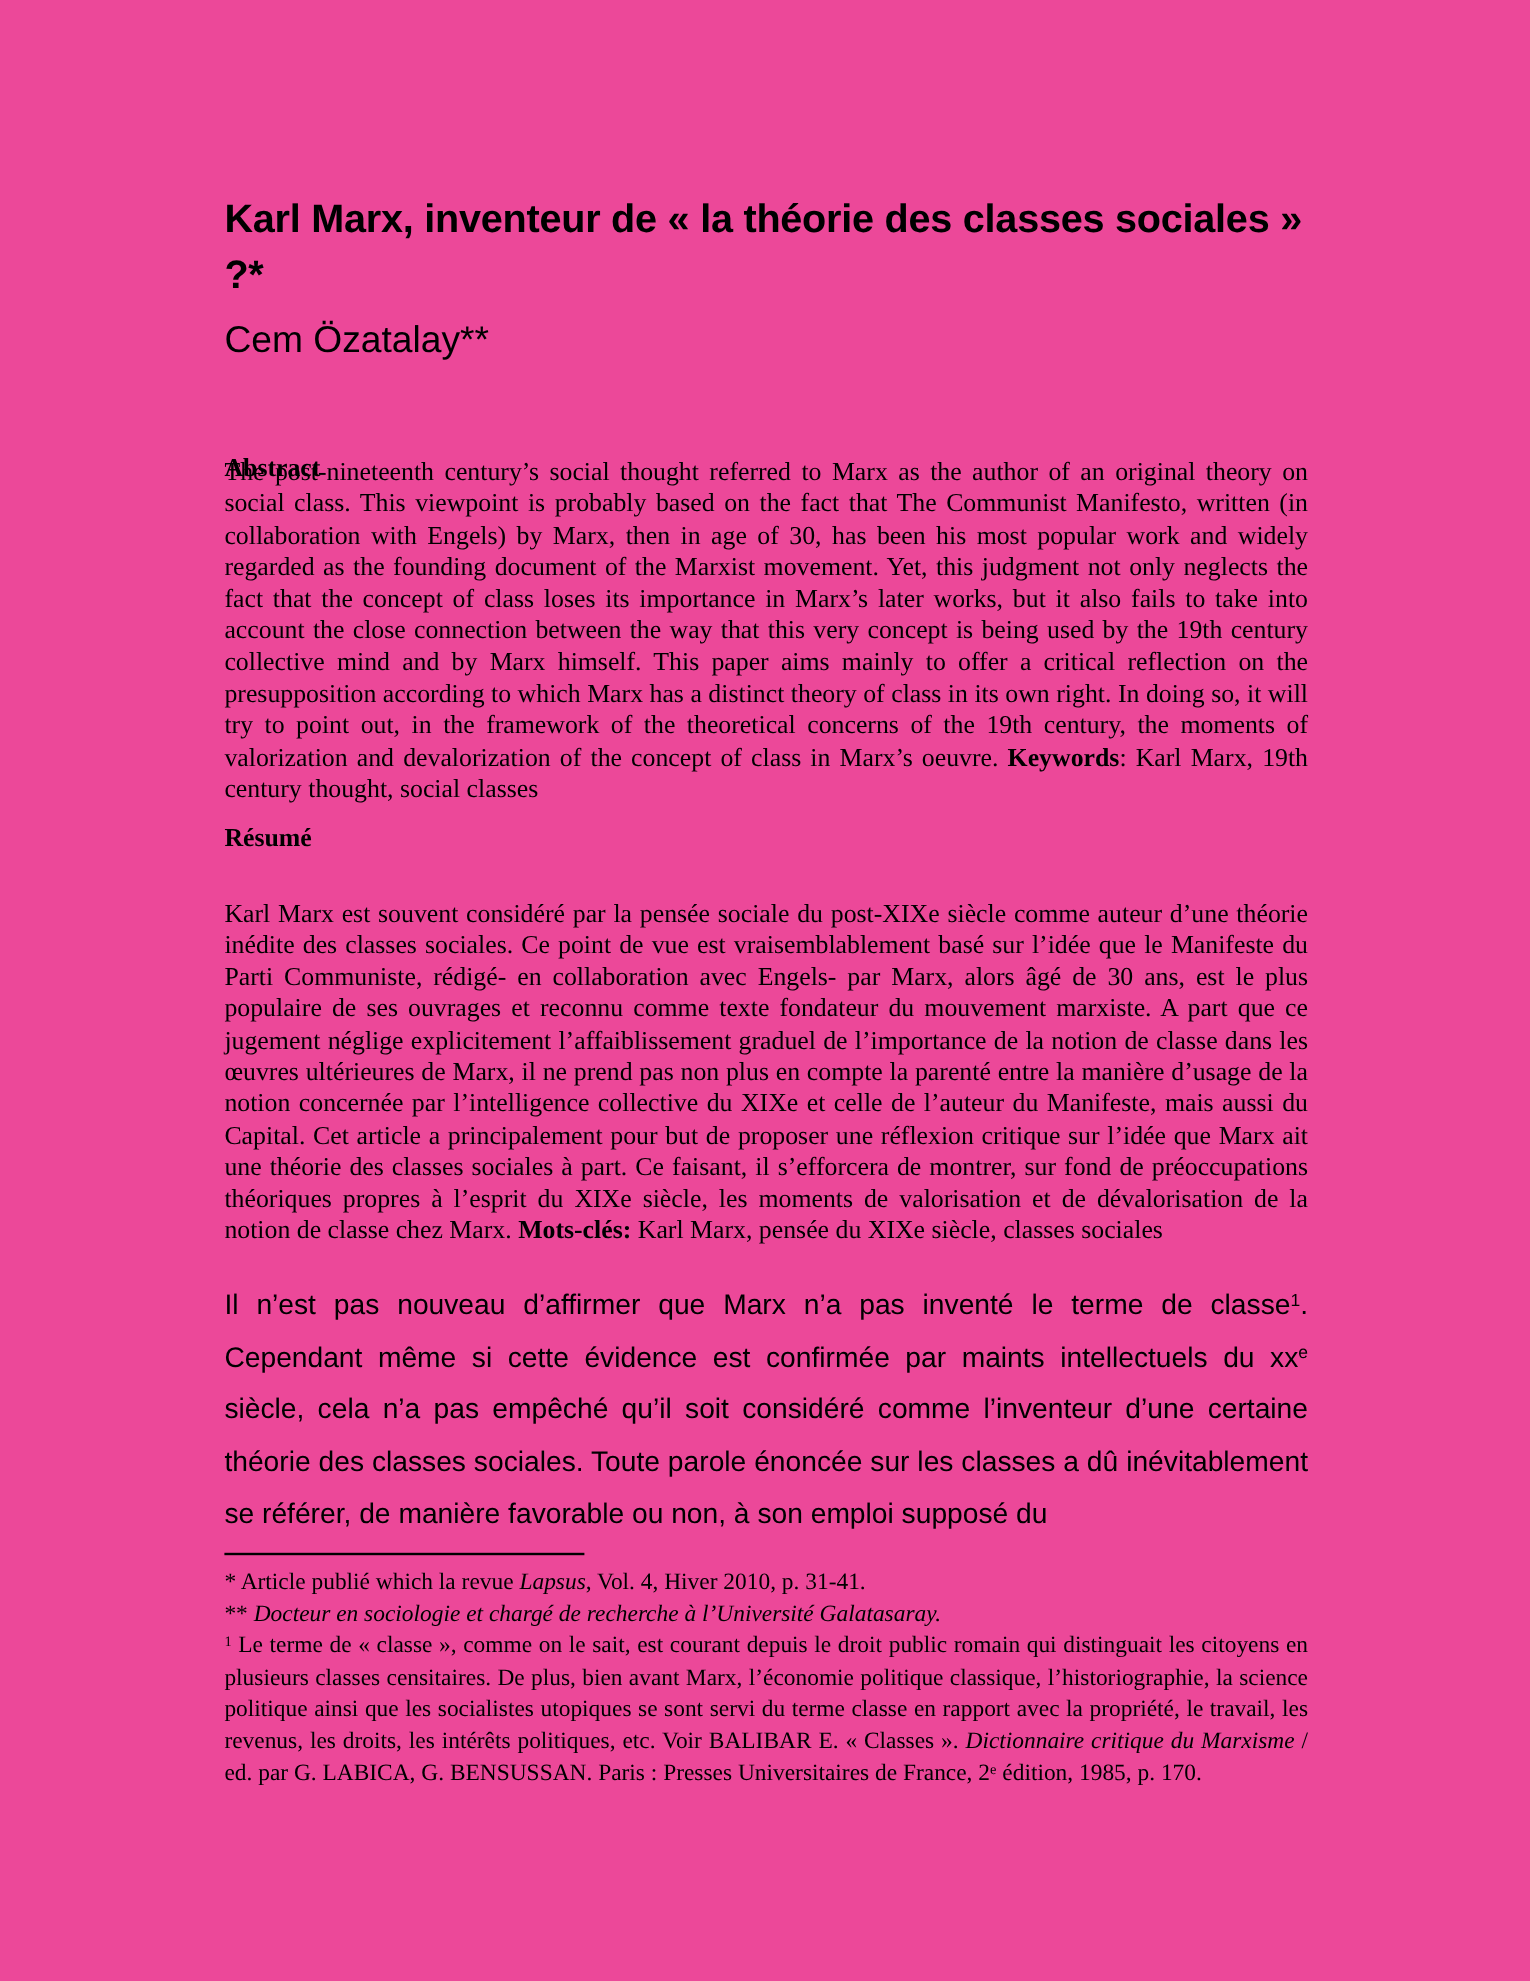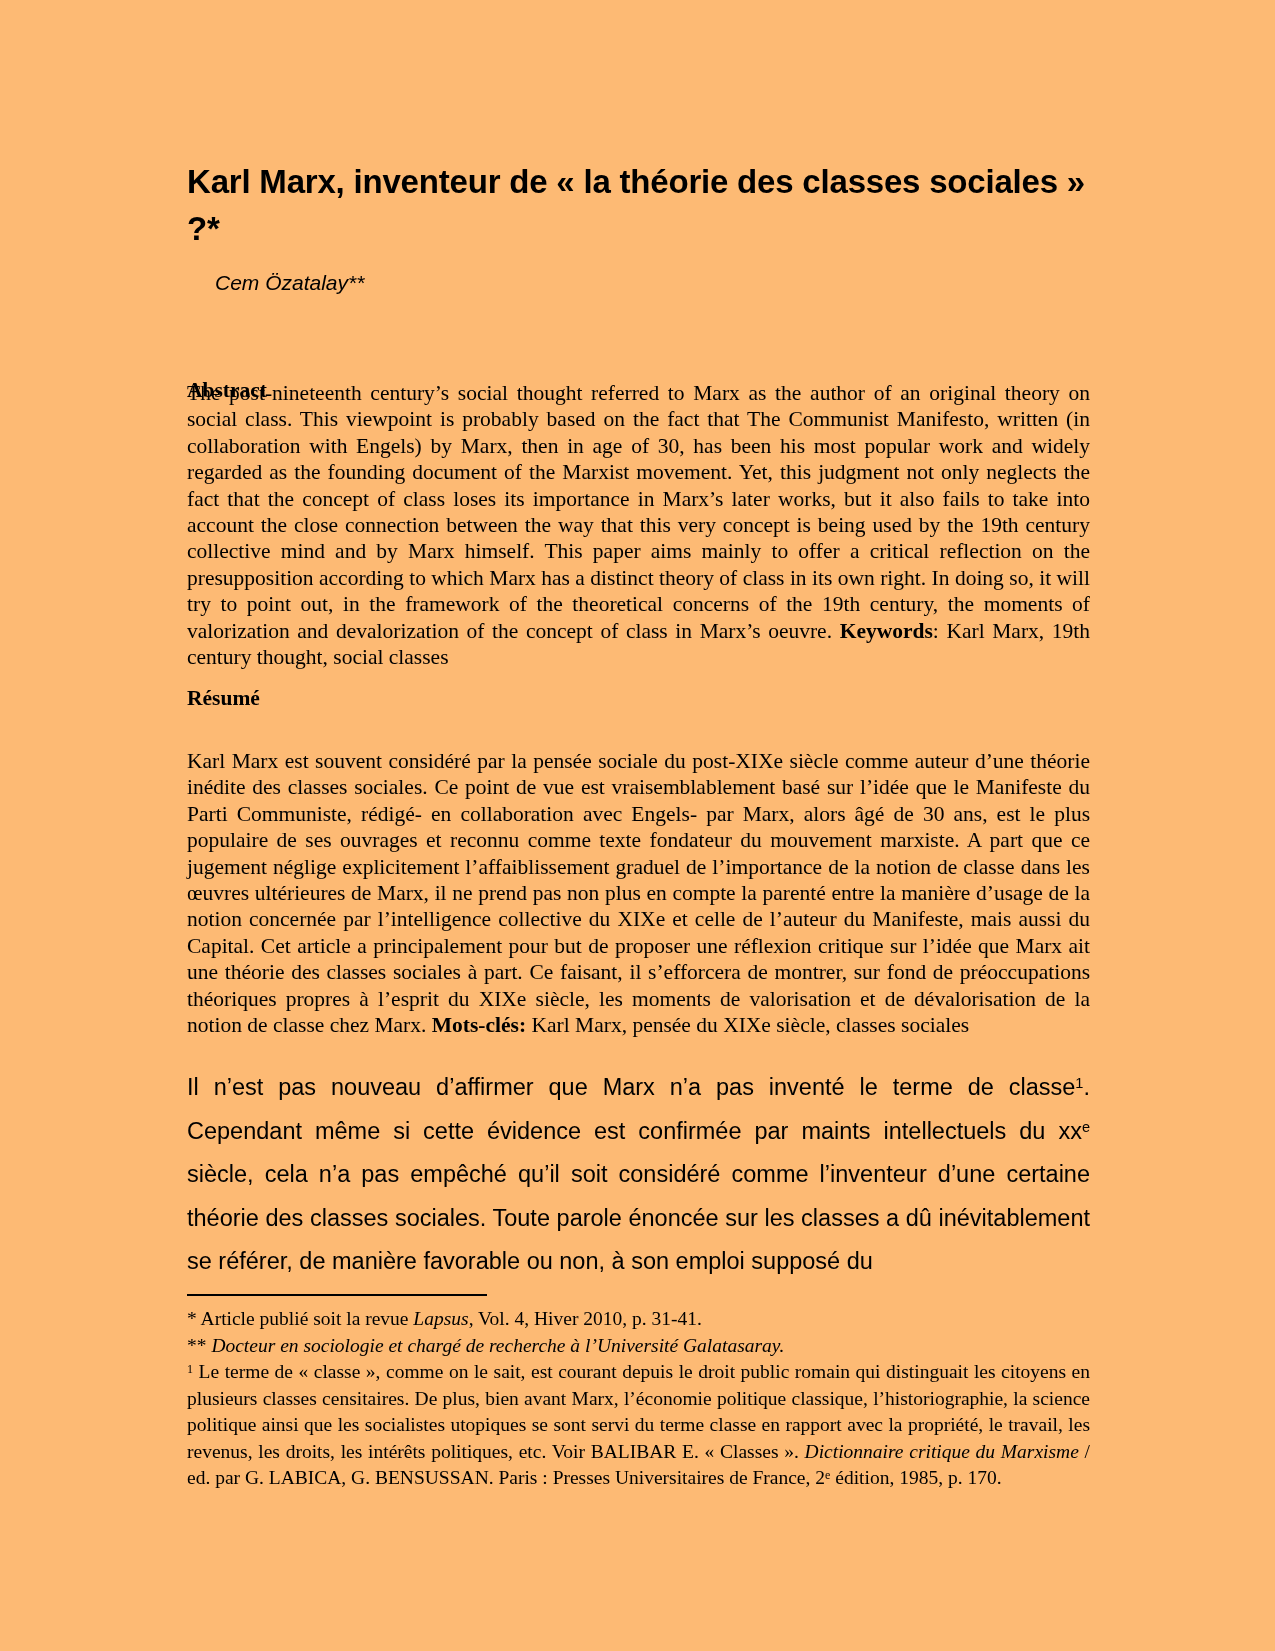--- a/index.html
+++ b/index.html
@@ -5,43 +5,41 @@
   html, body { margin: 0; padding: 0; }
   body {
     background: #ffffff;
     font-family: "Liberation Serif", serif;
     color: #000000;
   }
   .page {
     position: relative;
     width: 1275px;
     height: 1651px;
-    background: #fdba74;
+    background: #ec4899;
     overflow: hidden;
   }
   .block {
     position: absolute;
     left: 187px;
     width: 903px;
   }
   .title {
     top: 158px;
     font-family: "Liberation Sans", sans-serif;
     font-weight: bold;
     font-size: 33px;
     line-height: 47px;
     letter-spacing: -0.2px;
   }
   .author {
     top: 268px;
     font-family: "Liberation Sans", sans-serif;
-    font-style: italic;
-    font-size: 21px;
+    font-size: 31px;
     line-height: 30px;
-    margin-left: 28px;
   }
   .serif-heading {
     font-family: "Liberation Serif", serif;
     font-weight: bold;
     font-size: 21.5px;
     line-height: 26.4px;
   }
   .abstract-heading { top: 341px; margin-top: 36px; }
   .abstract-body { top: 380px; }
   .resume-heading { top: 685px; }
@@ -100,18 +98,18 @@
 
   <div class="block serif-heading resume-heading">Résumé</div>
 
   <div class="block serif-para resume-body"><span>Karl Marx est souvent considéré par la pensée sociale du post-XIXe siècle comme auteur d’une théorie inédite des classes sociales. Ce point de vue est vraisemblablement basé sur l’idée que le Manifeste du Parti Communiste, rédigé- en collaboration avec Engels- par Marx, alors âgé de 30 ans, est le plus populaire de ses ouvrages et reconnu comme texte fondateur du mouvement marxiste. A part que ce jugement néglige explicitement l’affaiblissement graduel de l’importance de la notion de classe dans les œuvres ultérieures de Marx, il ne prend pas non plus en compte la parenté entre la manière d’usage de la notion concernée par l’intelligence collective du XIXe et celle de l’auteur du Manifeste, mais aussi du Capital. Cet article a principalement pour but de proposer une réflexion critique sur l’idée que Marx ait une théorie des classes sociales à part. Ce faisant, il s’efforcera de montrer, sur fond de préoccupations théoriques propres à l’esprit du XIXe siècle, les moments de valorisation et de dévalorisation de la notion de classe chez Marx. </span><span class="bold">Mots-clés:</span><span> Karl Marx, pensée du XIXe siècle, classes sociales</span></div>
 
   <div class="block main-para"><span>Il n’est pas nouveau d’affirmer que Marx n’a pas inventé le terme de classe</span><sup class="sup">1</sup><span>. Cependant même si cette évidence est confirmée par maints intellectuels du xx</span><sup class="sup">e</sup><span> siècle, cela n’a pas empêché qu’il soit considéré comme l’inventeur d’une certaine théorie des classes sociales. Toute parole énoncée sur les classes a dû inévitablement se référer, de manière favorable ou non, à son emploi supposé du</span></div>
 
   <div class="footnote-separator"></div>
 
   <div class="block footnotes">
-    <div class="fn"><span>*</span><span> Article publié soit la revue </span><span class="italic">Lapsus</span><span>, Vol. 4, Hiver 2010, p. 31-41.</span></div>
+    <div class="fn"><span>*</span><span> Article publié which la revue </span><span class="italic">Lapsus</span><span>, Vol. 4, Hiver 2010, p. 31-41.</span></div>
     <div class="fn"><span>**</span><span class="italic"> Docteur en sociologie et chargé de recherche à l’Université Galatasaray.</span></div>
     <div class="fn"><sup class="sup">1</sup><span> Le terme de « classe », comme on le sait, est courant depuis le droit public romain qui distinguait les citoyens en plusieurs classes censitaires. De plus, bien avant Marx, l’économie politique classique, l’historiographie, la science politique ainsi que les socialistes utopiques se sont servi du terme classe en rapport avec la propriété, le travail, les revenus, les droits, les intérêts politiques, etc. Voir BALIBAR E. « Classes ». </span><span class="italic">Dictionnaire critique du Marxisme</span><span> / ed. par G. LABICA, G. BENSUSSAN. Paris : Presses Universitaires de France, 2</span><sup class="sup">e</sup><span> édition, 1985, p. 170.</span></div>
   </div>
 
 </div>
 
 </body></html>

